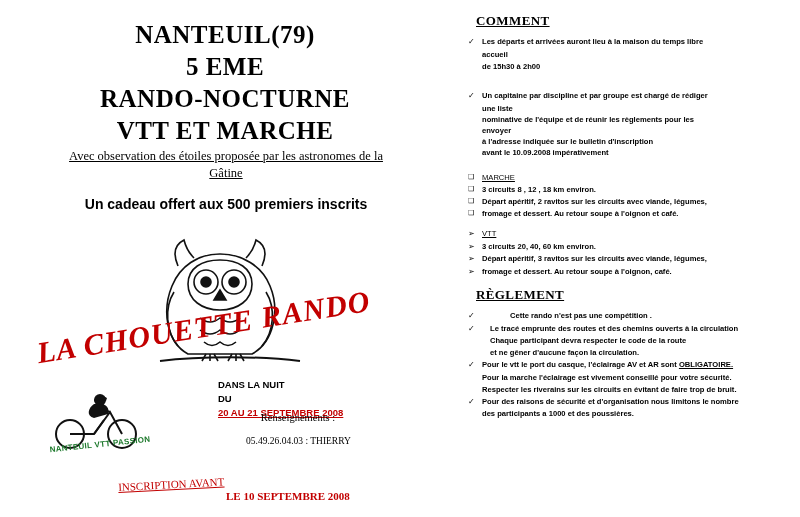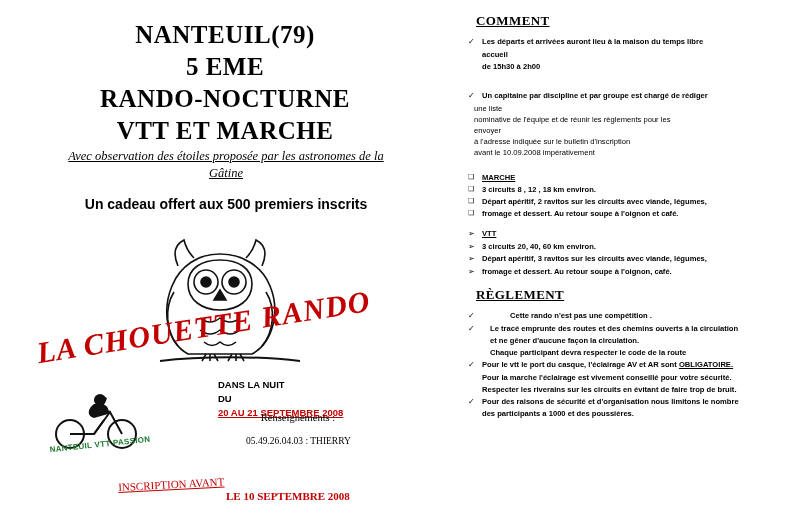--- a/index.html
+++ b/index.html
@@ -48,21 +48,20 @@
     position: absolute;
     left: 28px;
     top: 148px;
     width: 396px;
     text-align: center;
     font-size: 12.5px;
     line-height: 1.35;
   }
   #subtitle .underline {
     text-decoration: underline;
-    font-style: italic;
   }
   #gift {
     position: absolute;
     left: 28px;
     top: 196px;
     width: 396px;
     text-align: center;
     font-family: "Liberation Sans", sans-serif;
     font-weight: bold;
     font-size: 14px;
@@ -201,22 +200,22 @@
     line-height: 1.45;
   }
   .bullet-mark.check { color: #000; }
   .bullet-mark.sq { font-size: 7px; }
   .bullet-text {
     flex: 1 1 auto;
     font-weight: bold;
   }
   .bullet-text .u { text-decoration: underline; }
   .indent {
-    margin-left: 6px;
-    font-weight: normal;
+    margin-left: 14px;
+    font-weight: bold;
   }
   #comment-list {
     position: absolute;
     left: 8px;
     top: 36px;
     width: 320px;
   }
   #captain-block {
     position: absolute;
     left: 8px;
@@ -240,21 +239,21 @@
     left: 8px;
     top: 286px;
   }
   #reglement-list {
     position: absolute;
     left: 8px;
     top: 310px;
     width: 320px;
   }
   .group-label {
-    font-weight: bold;
+    font-weight: normal;
     text-decoration: underline;
   }
 </style>
 </head>
 <body>
 
 <div id="page">
 
   <div id="left">
 
@@ -420,25 +419,25 @@
       <div class="bullet-row">
         <span class="bullet-mark check">✓</span>
         <span class="bullet-text" style="padding-left:28px">Cette rando n'est pas une compétition .</span>
       </div>
       <div class="bullet-row">
         <span class="bullet-mark check">✓</span>
         <span class="bullet-text" style="padding-left:8px">Le tracé emprunte des routes et des chemins ouverts à la circulation</span>
       </div>
       <div class="bullet-row">
         <span class="bullet-mark"></span>
+        <span class="bullet-text" style="padding-left:8px">Chaque participant devra respecter le code de la route</span>
+      </div>
+      <div class="bullet-row">
+        <span class="bullet-mark"></span>
         <span class="bullet-text" style="padding-left:8px">et ne gêner d'aucune façon la circulation.</span>
-      </div>
-      <div class="bullet-row">
-        <span class="bullet-mark"></span>
-        <span class="bullet-text" style="padding-left:8px">Chaque participant devra respecter le code de la route</span>
       </div>
       <div class="bullet-row">
         <span class="bullet-mark check">✓</span>
         <span class="bullet-text"><span>Pour le vtt le port du casque, l'éclairage AV et AR sont </span><span class="u">OBLIGATOIRE.</span></span>
       </div>
       <div class="bullet-row">
         <span class="bullet-mark"></span>
         <span class="bullet-text">Pour la marche l'éclairage est vivement conseillé pour votre sécurité.</span>
       </div>
       <div class="bullet-row">

